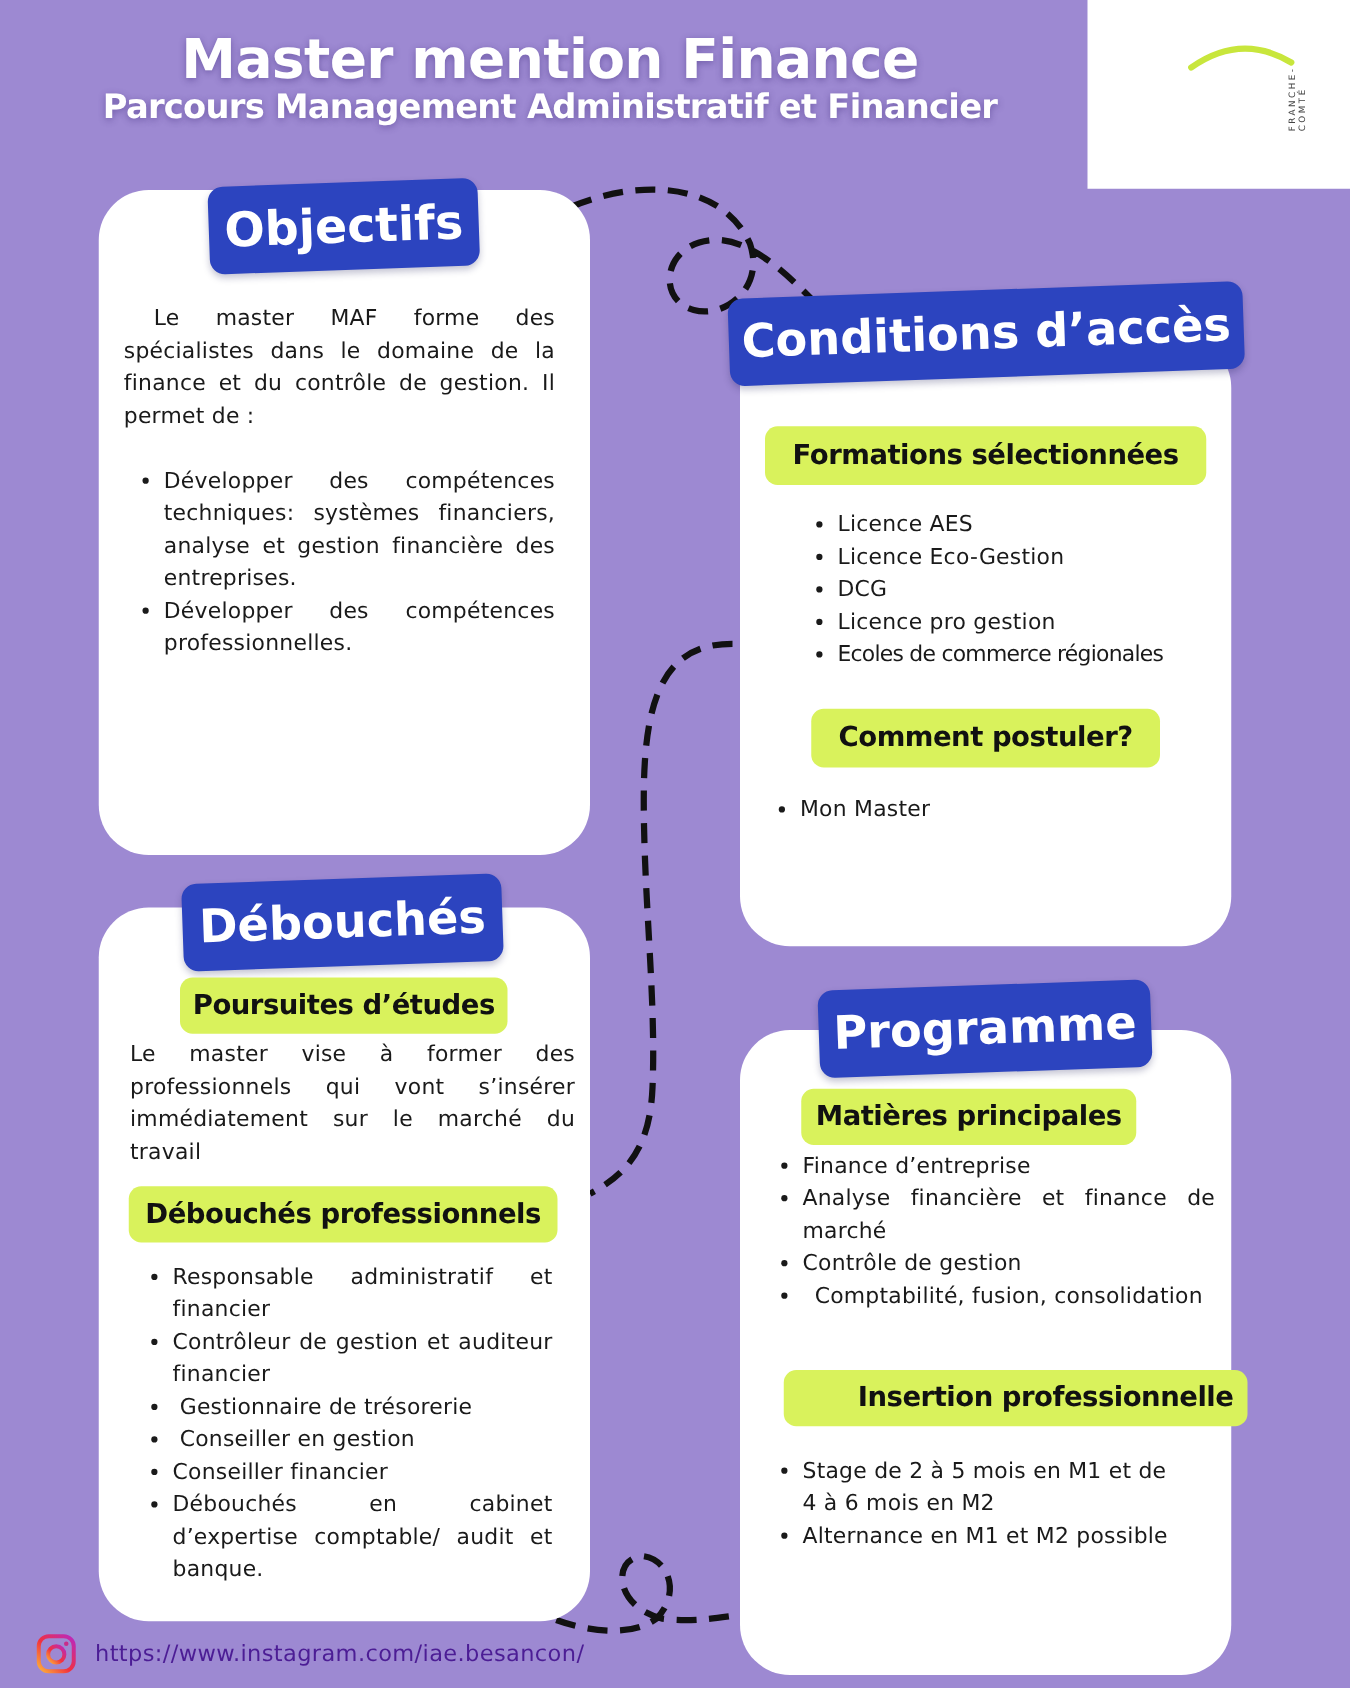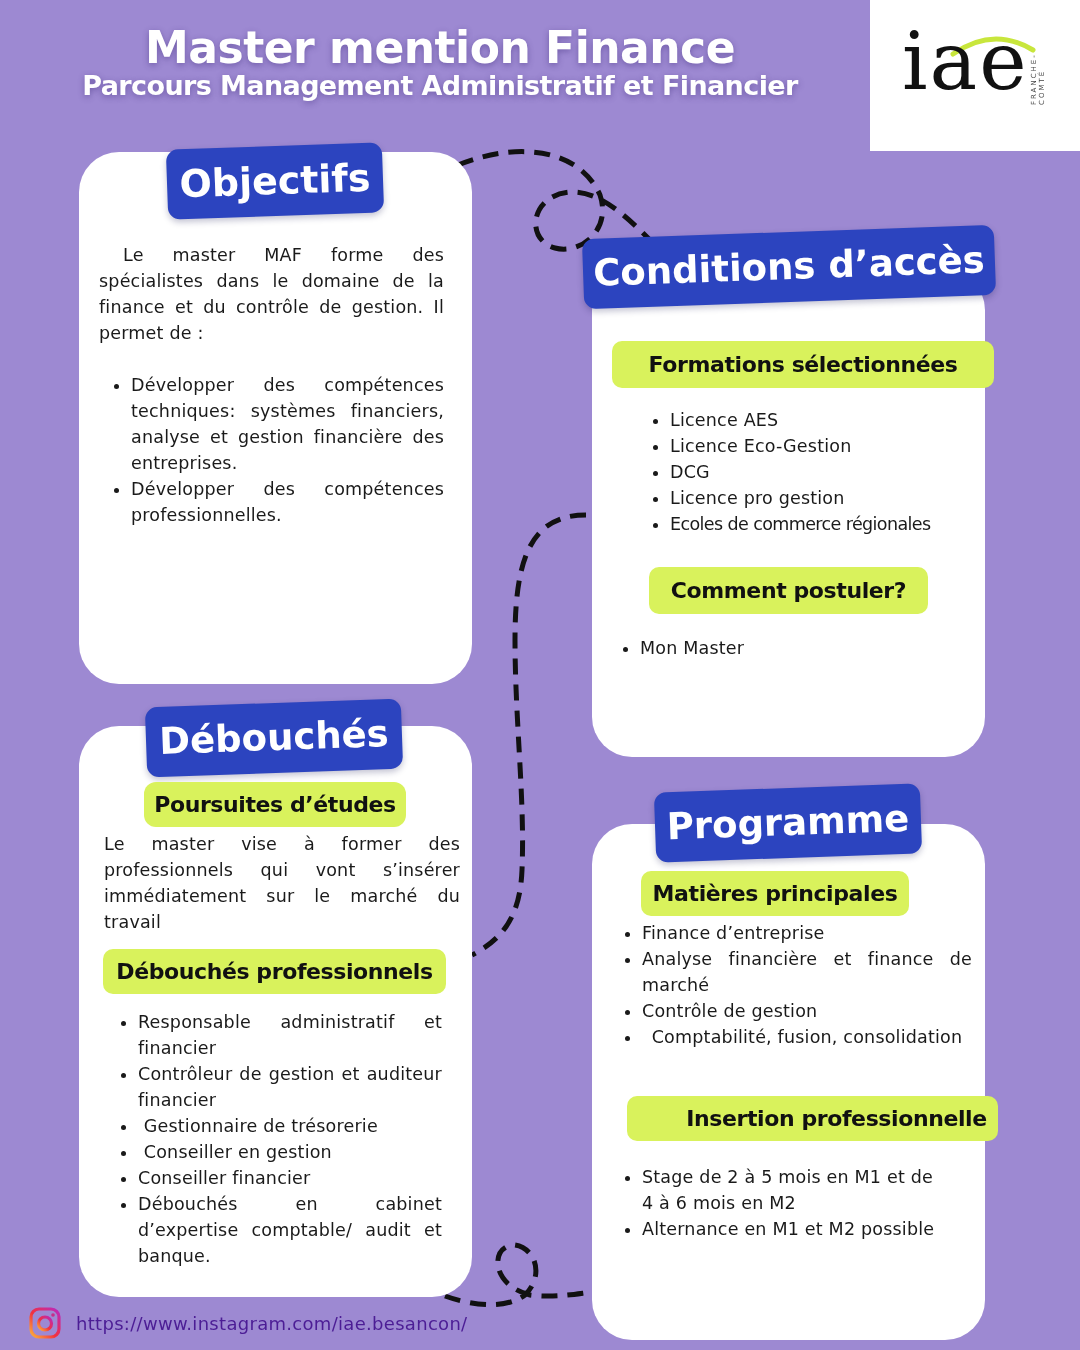--- a/index.html
+++ b/index.html
@@ -42,23 +42,23 @@
   #tag-objectifs { left: 167px; top: 146px; width: 216px; height: 70px; font-size: 38px; line-height: 70px; }
   #tag-conditions { left: 583px; top: 232px; width: 412px; height: 70px; font-size: 37px; line-height: 70px; }
   #tag-debouches { left: 146px; top: 703px; width: 256px; height: 70px; font-size: 37px; line-height: 70px; }
   #tag-programme { left: 655px; top: 788px; width: 266px; height: 70px; font-size: 37px; line-height: 70px; }
 
   .lime-tag {
     position: absolute; background: #d9f25c; color: #111; border-radius: 10px;
     font-family: "DejaVu Sans", sans-serif; font-weight: bold; text-align: center;
     font-size: 22px; letter-spacing: -0.4px;
   }
-  #lt-formations { left: 612px; top: 341px; width: 382px; height: 47px; line-height: 47px; }
+  #lt-formations { left: 612px; top: 341px; width: 353px; height: 47px; line-height: 47px; }
   #lt-postuler { left: 649px; top: 567px; width: 279px; height: 47px; line-height: 47px; }
-  #lt-poursuites { left: 144px; top: 782px; width: 262px; height: 45px; line-height: 45px; border-radius: 12px; }
+  #lt-poursuites { left: 144px; top: 782px; width: 262px; height: 45px; line-height: 45px; }
   #lt-debprof { left: 103px; top: 949px; width: 343px; height: 45px; line-height: 45px; text-align: center; }
   #lt-matieres { left: 641px; top: 871px; width: 268px; height: 45px; line-height: 45px; }
   #lt-insertion { left: 627px; top: 1096px; width: 323px; height: 45px; line-height: 45px; padding-left: 48px; }
 
   .body-text {
     position: absolute; color: #1a1a1a; font-family: "DejaVu Sans", sans-serif;
     font-size: 17.5px; line-height: 26px; text-align: justify; letter-spacing: 0.2px;
   }
   .body-text ul { margin: 0; padding-left: 32px; }
   .body-text li { margin: 0; }
@@ -93,21 +93,20 @@
   </g>
 </svg>
 
 <div class="title" id="title-main">Master mention Finance</div>
 <div class="title" id="title-sub">Parcours Management Administratif et Financier</div>
 
 <div class="logo-box">
   <svg style="position:absolute;left:38px;top:26px;" width="140" height="40">
     <path d="M45 28 Q 85 0 125 24" fill="none" stroke="#c8e63c" stroke-width="5" stroke-linecap="round"></path>
   </svg>
-  <div class="logo-text">iae</div>
   <div class="logo-sub">FRANCHE-COMTÉ</div>
 </div>
 
 <div class="card" id="card-objectifs"></div>
 <div class="card" id="card-conditions"></div>
 <div class="card" id="card-debouches"></div>
 <div class="card" id="card-programme"></div>
 
 <div class="blue-tag" id="tag-objectifs">Objectifs</div>
 <div class="body-text" id="obj-intro">Le master MAF forme des spécialistes dans le domaine de la finance et du contrôle de gestion. Il permet de :</div>

